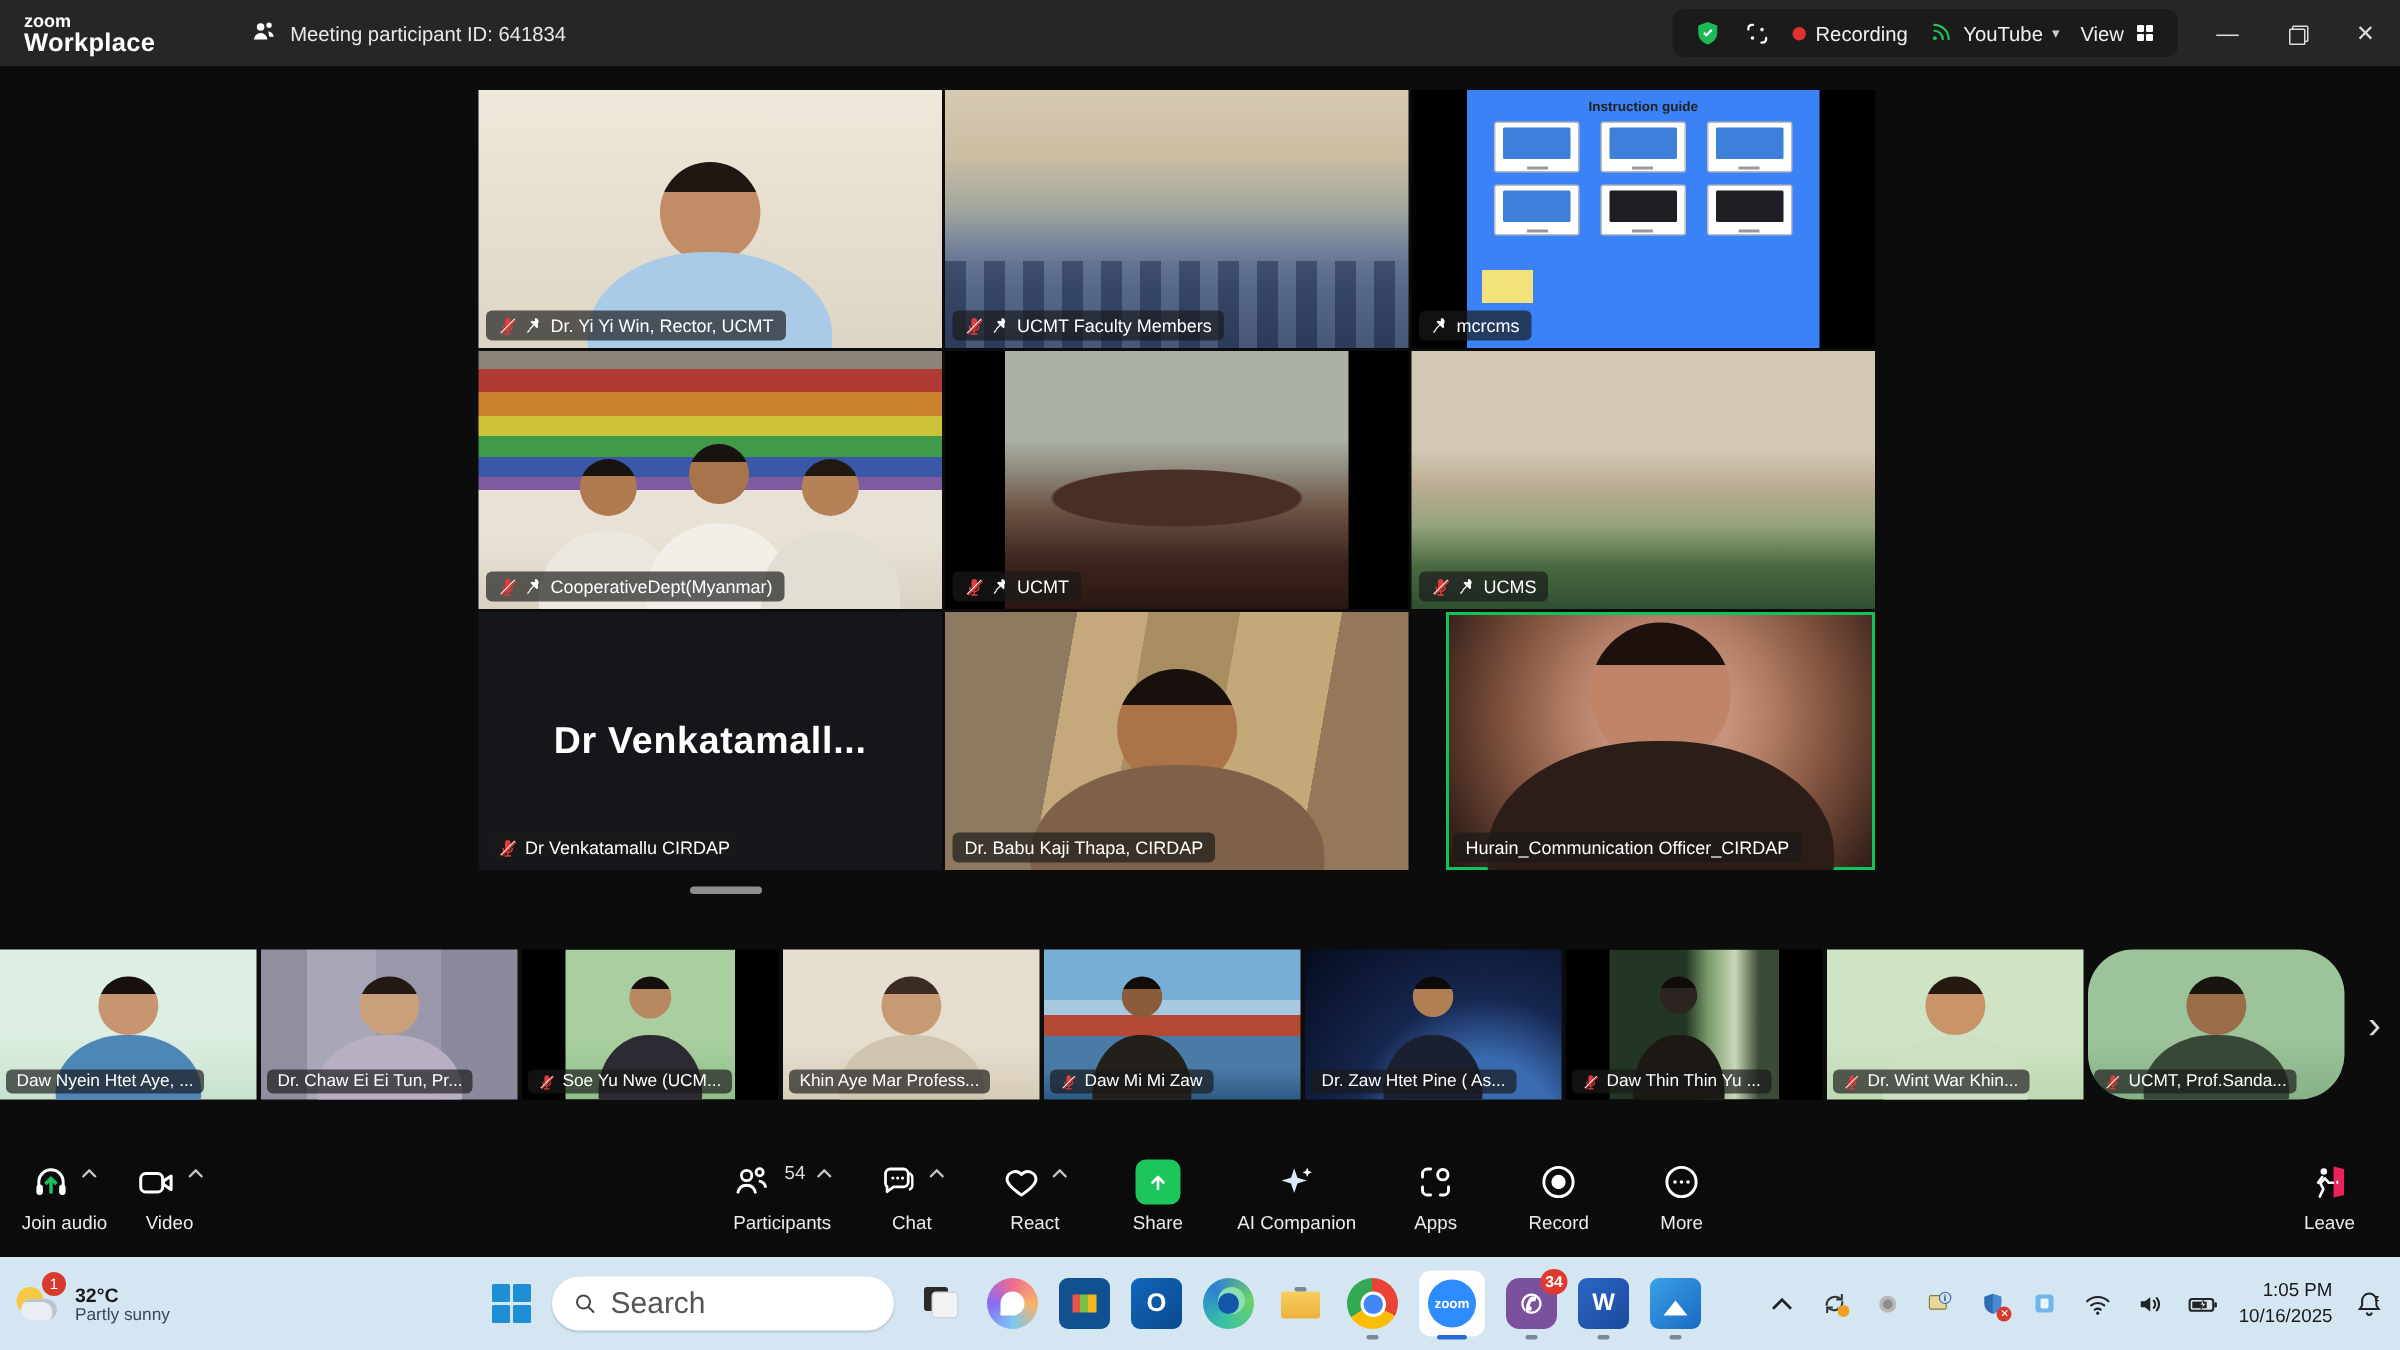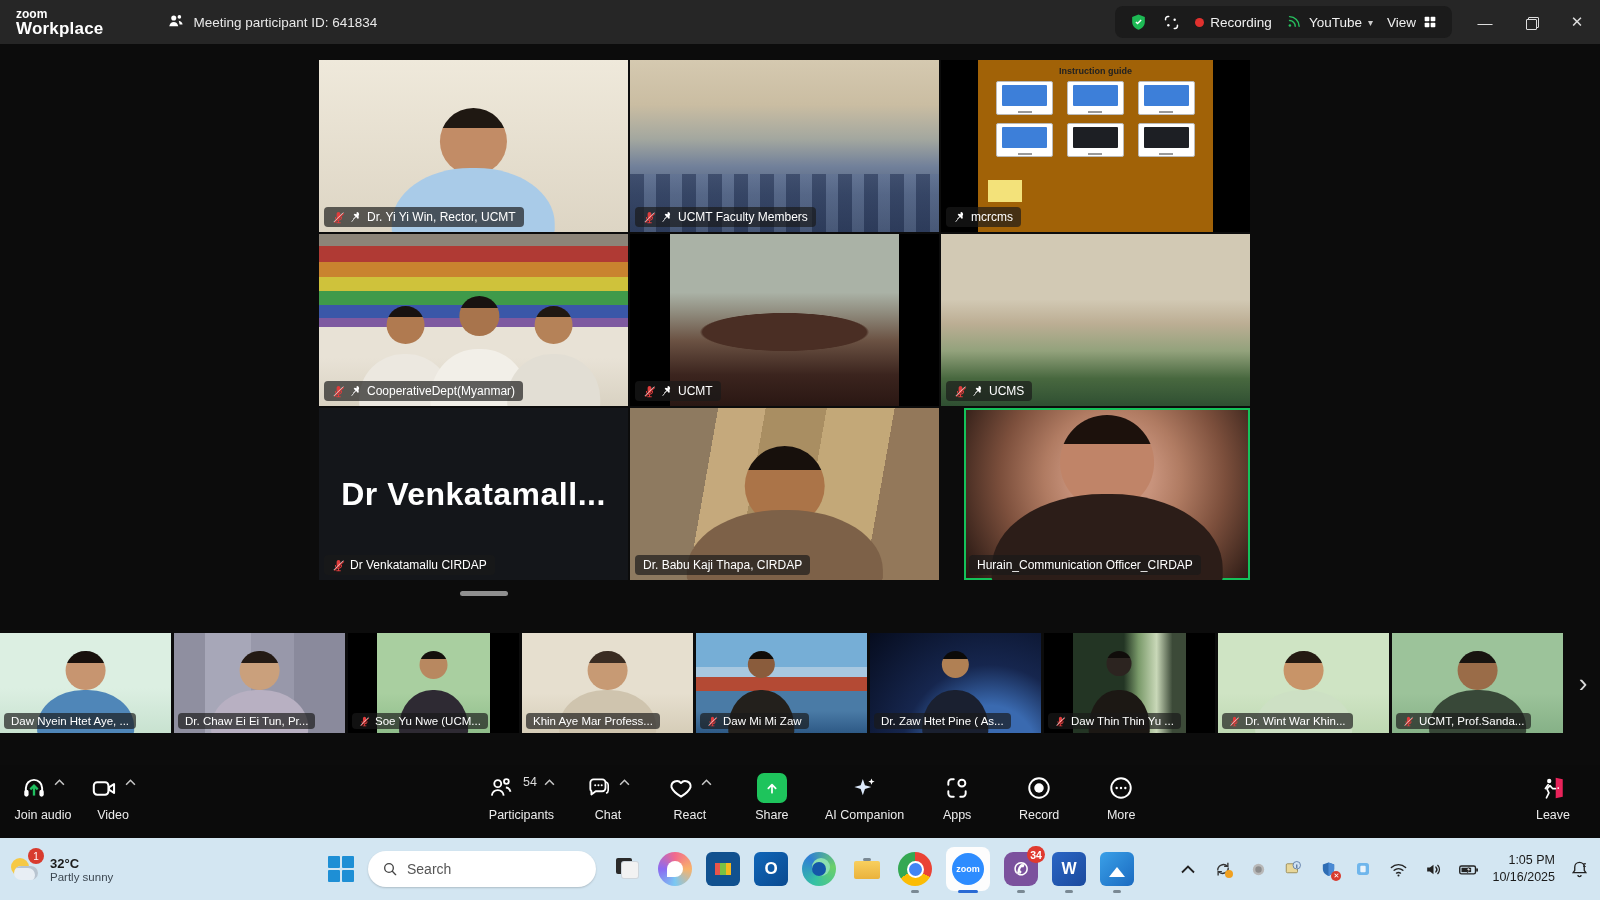--- a/index.html
+++ b/index.html
@@ -44,58 +44,58 @@
   .fig::after { content:""; position:absolute; left:50%; transform:translateX(-50%); bottom:-4%;
                 width:88%; height:56%; border-radius:48% 48% 10% 10%/80% 80% 10% 10%;
                 background:var(--shirt,#5a789a); }
 
   
   .t1 { background:linear-gradient(180deg,#d5c9b0 0%,#cabda2 26%,#a3a79f 46%,#71809a 62%,#53637f 78%,#3e4c66 100%); }
   .t1::after { content:""; position:absolute; left:0; right:0; bottom:0; height:34%;
                background:repeating-linear-gradient(90deg,rgba(30,45,80,.55) 0 14px,rgba(90,110,150,.35) 14px 26px); }
   .t2 { background:linear-gradient(180deg,#efe9db,#ddd5c4); }
   .t3 { background:#000; }
-  .slide { position:absolute; left:12%; right:12%; top:0; bottom:0; background:#a16207; padding:6px 10px; }
+  .slide { position:absolute; left:12%; right:12%; top:0; bottom:0; background:#3b82f6; padding:6px 10px; }
   .slide-title { text-align:center; font-size:9px; font-weight:bold; color:#222; margin-bottom:5px; }
   .slide-grid { display:grid; grid-template-columns:repeat(3,1fr); gap:8px 14px; padding:0 8px; }
   .monitor { height:34px; border:1px solid #bbb; border-radius:2px; background:#fff; position:relative; }
   .monitor::before { content:""; position:absolute; inset:3px 5px 8px 5px; background:#3d7fd9; border-radius:1px; }
   .monitor::after { content:""; position:absolute; left:50%; bottom:1px; transform:translateX(-50%); width:14px; height:2px; background:#999; }
   .monitor.dark::before { background:#1d1f24; }
   .sticky { position:absolute; left:10px; bottom:30px; width:34px; height:22px; background:#f3e27a; }
   .t4 { background:#000; }
   .t4 .lbx { position:absolute; left:13%; right:13%; top:0; bottom:0;
              background:linear-gradient(180deg,#aab2a6 0 34%,#8f8b7d 46%,#6b5243 62%,#3b241e 82%,#2a1713 100%); }
   .t4 .lbx::after { content:""; position:absolute; left:8%; right:8%; top:44%; height:26%;
                     background:radial-gradient(ellipse at 50% 50%, #4a2e24 0 60%, transparent 62%); }
   .t5 { background:linear-gradient(180deg,#8c8478 0 7%,#b03a34 7% 16%,#c9832f 16% 25%,#cfc23b 25% 33%,#3f9a4a 33% 41%,#3a57a8 41% 49%,#7e5aa0 49% 54%,#e8e2d6 54% 72%,#d9d2c2 100%); }
   .t6 { background:linear-gradient(180deg,#d2c9b4 0 38%,#bcae94 52%,#93a27c 68%,#48683f 84%,#2f4f32 100%); }
   .t7 { background:#14161a; display:flex; align-items:center; justify-content:center; }
-  .big-name { color:#fff; font-size:32px; font-weight:bold; letter-spacing:.5px; }
+  .big-name { color:#fff; font-size:25px; font-weight:bold; letter-spacing:.5px; }
   .t8 { background:linear-gradient(100deg,#8e7a60 0 26%,#c5a97c 26% 40%,#a98e62 40% 58%,#c3a878 58% 78%,#93785a 78%); }
   .t9 { background:radial-gradient(circle at 52% 40%, #c8937c 0 22%, #b07b62 38%, #7c4f3c 62%, #3a241c 88%, #241510 100%);margin-left:23px; }
 
   .drag-handle { position:absolute; left:460px; top:547px; width:48px; height:5px; background:#8f8f8f; border-radius:3px; }
 
   
   .filmstrip { position:absolute; left:0; top:589px; width:1600px; height:100px; display:flex; gap:3px; background:#0c0c0c; }
   .ftile { position:relative; flex:none; width:171px; height:100px; overflow:hidden; background:#101215; }
   .ftile .name-tag { font-size:11.5px; left:4px; bottom:4px; padding:2px 7px; max-width:95%; }
   .ftile .fig { height:82%; width:64%; }
   .f1 { background:linear-gradient(180deg,#dcefe2 0 55%,#c8e2d0 100%);padding-left:36px; }
   .f2 { background:linear-gradient(90deg,#8f8fa0 0 18%,#a7a7b8 18% 45%,#9898aa 45% 70%,#8a8a9c 70%); }
   .f3 { background:#000; }
   .f3 .lbx { position:absolute; left:17%; right:17%; top:0; bottom:0; background:linear-gradient(180deg,#a9cfa0 0 60%,#8fbd8a 100%); }
   .f4 { background:linear-gradient(180deg,#e6dfcf 0 60%,#d6cdb8 100%); }
   .f5 { background:linear-gradient(180deg,#76aed6 0 34%,#a8c8e0 34% 44%,#b44a34 44% 58%,#4a7ba6 58% 78%,#2e5a86 100%); }
   .f6 { background:radial-gradient(circle at 70% 120%, #3a6ab0 0 28%, #16264e 52%, #060c1e 100%); }
   .f7 { background:#000; }
   .f7 .lbx { position:absolute; left:17%; right:17%; top:0; bottom:0; background:linear-gradient(90deg,#233524 0 45%,#7a9a6a 58%,#c9d8b8 74%,#3c4a38 88%); }
   .f8 { background:linear-gradient(180deg,#cfe4c4 0 60%,#bed8b2 100%); }
-  .f9 { background:linear-gradient(180deg,#9cc39a 0 60%,#86b187 100%); }
+  .f9 { background:linear-gradient(180deg,#9cc39a 0 60%,#86b187 100%);border-radius:30px; }
   .strip-next { position:absolute; right:4px; top:622px; width:26px; height:34px; display:flex; align-items:center;
                 justify-content:center; color:#d8d8d8; font-size:26px; z-index:6; cursor:pointer; }
 
   
   .zbar { position:absolute; left:0; right:0; top:721px; height:73px; background:#0b0b0b; color:#e9e9e9; }
   .zgroup-left { position:absolute; left:14px; top:8px; display:flex; gap:12px; }
   .zgroup-center { position:absolute; left:50%; top:8px; transform:translateX(-4%); display:flex; gap:24px; }
   .zgroup-center { left:488px; transform:none; }
   .zgroup-right { position:absolute; right:18px; top:8px; }
   .zbtn { display:flex; flex-direction:column; align-items:center; gap:5px; min-width:58px; cursor:pointer; }
@@ -113,21 +113,21 @@
   .sun { position:absolute; left:3px; top:6px; width:18px; height:18px; border-radius:50%; background:#f6c945; }
   .cloudb { position:absolute; left:6px; top:14px; width:24px; height:14px; border-radius:10px; background:#e8eef4; box-shadow:-3px 2px 0 #b8c4d0 inset; }
   .wbadge { position:absolute; right:-2px; top:-4px; min-width:16px; height:16px; border-radius:8px; background:#d83b2e;
             color:#fff; font-size:10px; display:flex; align-items:center; justify-content:center; padding:0 3px; }
   .wtemp { font-size:13px; font-weight:bold; }
   .wdesc { font-size:11.5px; color:#3d4852; }
   .tb-center { display:flex; align-items:center; gap:14px; margin-left:120px; }
   .startbtn { width:26px; height:26px; display:grid; grid-template-columns:12px 12px; grid-auto-rows:12px; gap:2px; cursor:pointer; }
   .startbtn span { background:#1e8fd5; border-radius:1px; }
   .search-pill { width:228px; height:36px; background:#fff; border-radius:18px; display:flex; align-items:center; gap:9px;
-                 padding:12px 14px; box-shadow:0 1px 2px rgba(0,0,0,.18); color:#555; font-size:14px; cursor:pointer; }
+                 padding:12px 14px; box-shadow:0 1px 2px rgba(0,0,0,.18); color:#555; font-size:20px; cursor:pointer; }
   .ticon { position:relative; width:34px; height:34px; border-radius:6px; display:flex; align-items:center; justify-content:center;
            font-weight:bold; color:#fff; cursor:pointer; flex:none; }
   .ticon.running::after { content:""; position:absolute; bottom:-7px; left:50%; transform:translateX(-50%);
                           width:8px; height:3px; border-radius:2px; background:#7a8994; }
   .taskview { background:transparent; }
   .tv1 { position:absolute; left:6px; top:6px; width:16px; height:16px; background:#2a2a2a; border-radius:2px; }
   .tv2 { position:absolute; left:12px; top:10px; width:16px; height:16px; background:#f2f2f2; border-radius:2px; box-shadow:0 0 0 1px #cfd6dc; }
   .copilot { background:conic-gradient(#f26a8d, #f8b26a, #7ac8f2, #8a6af2, #f26a8d); border-radius:50%; }
   .copilot::before { content:""; width:16px; height:16px; background:#fff; border-radius:50% 50% 50% 0; }
   .store { background:#11518f; }

